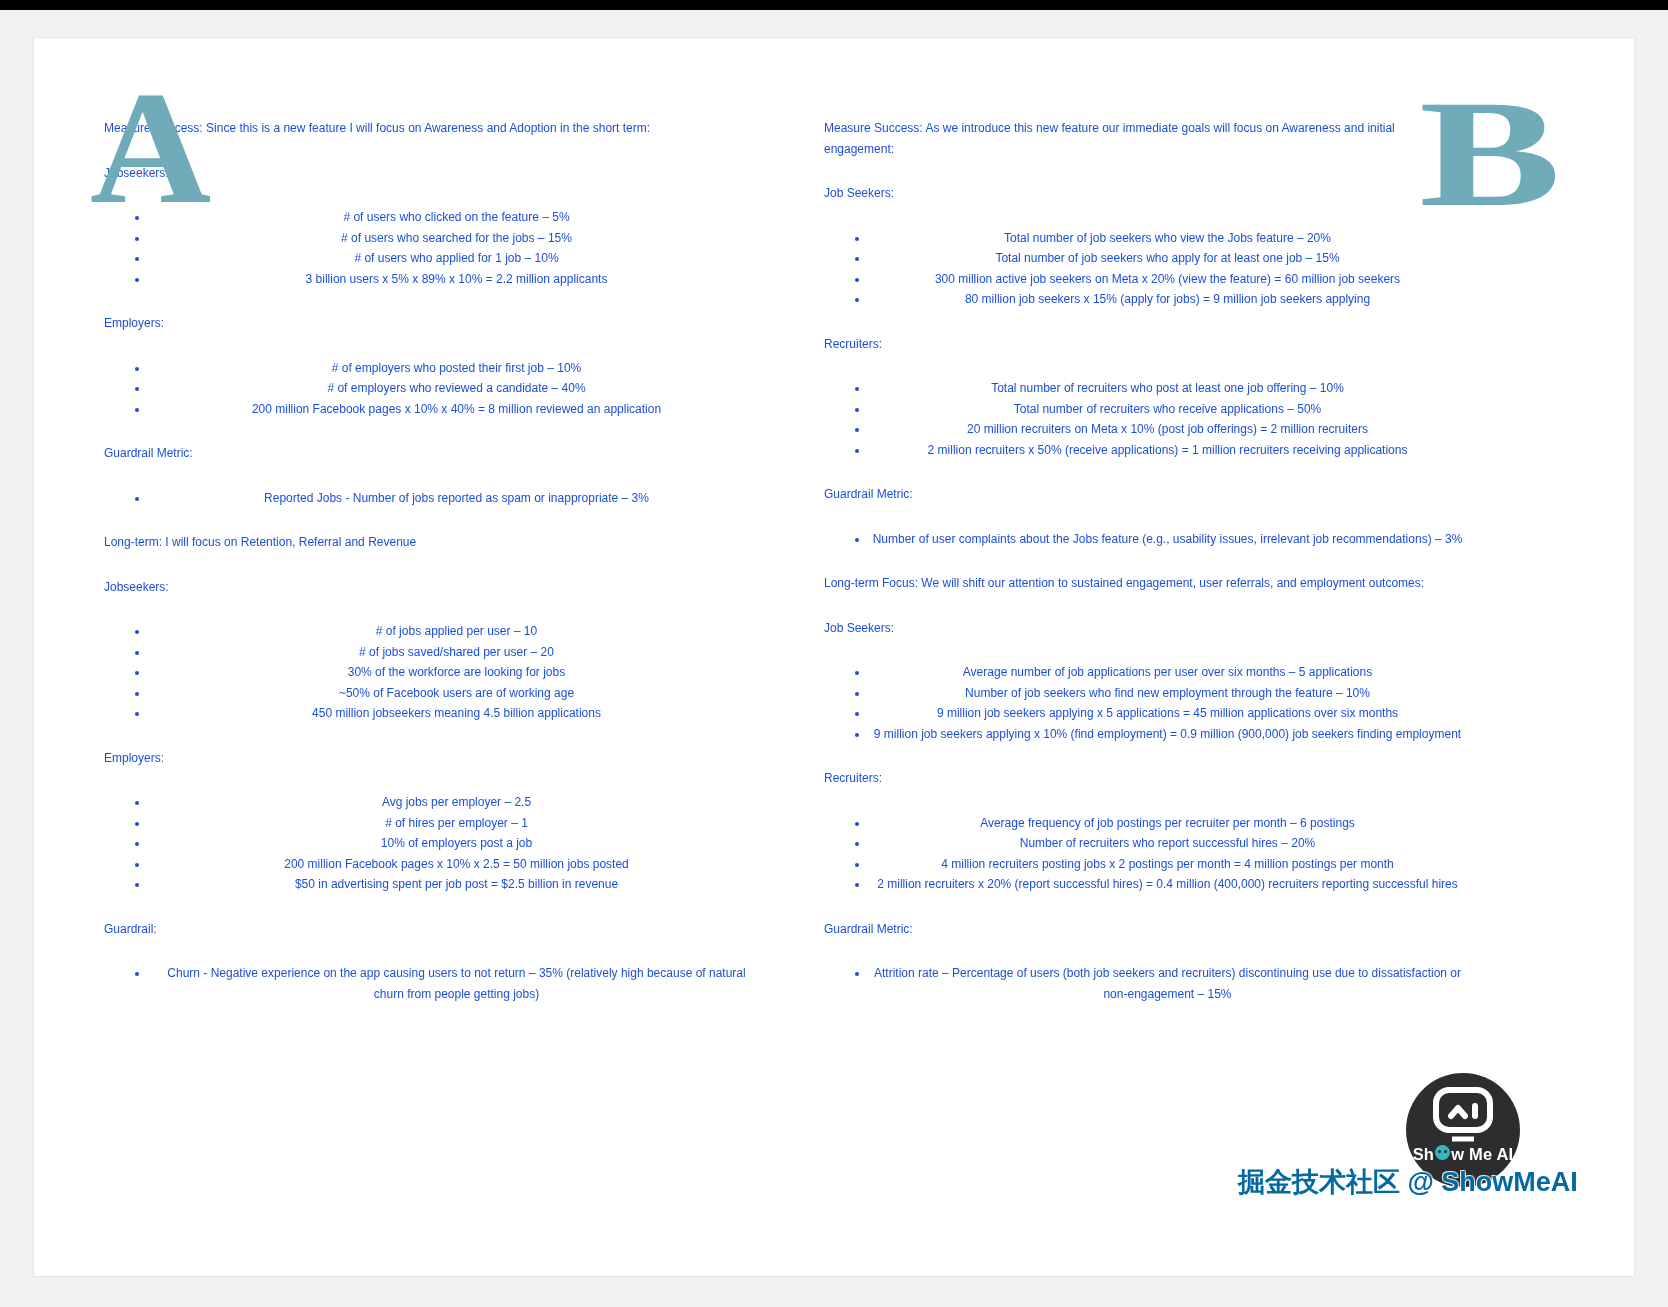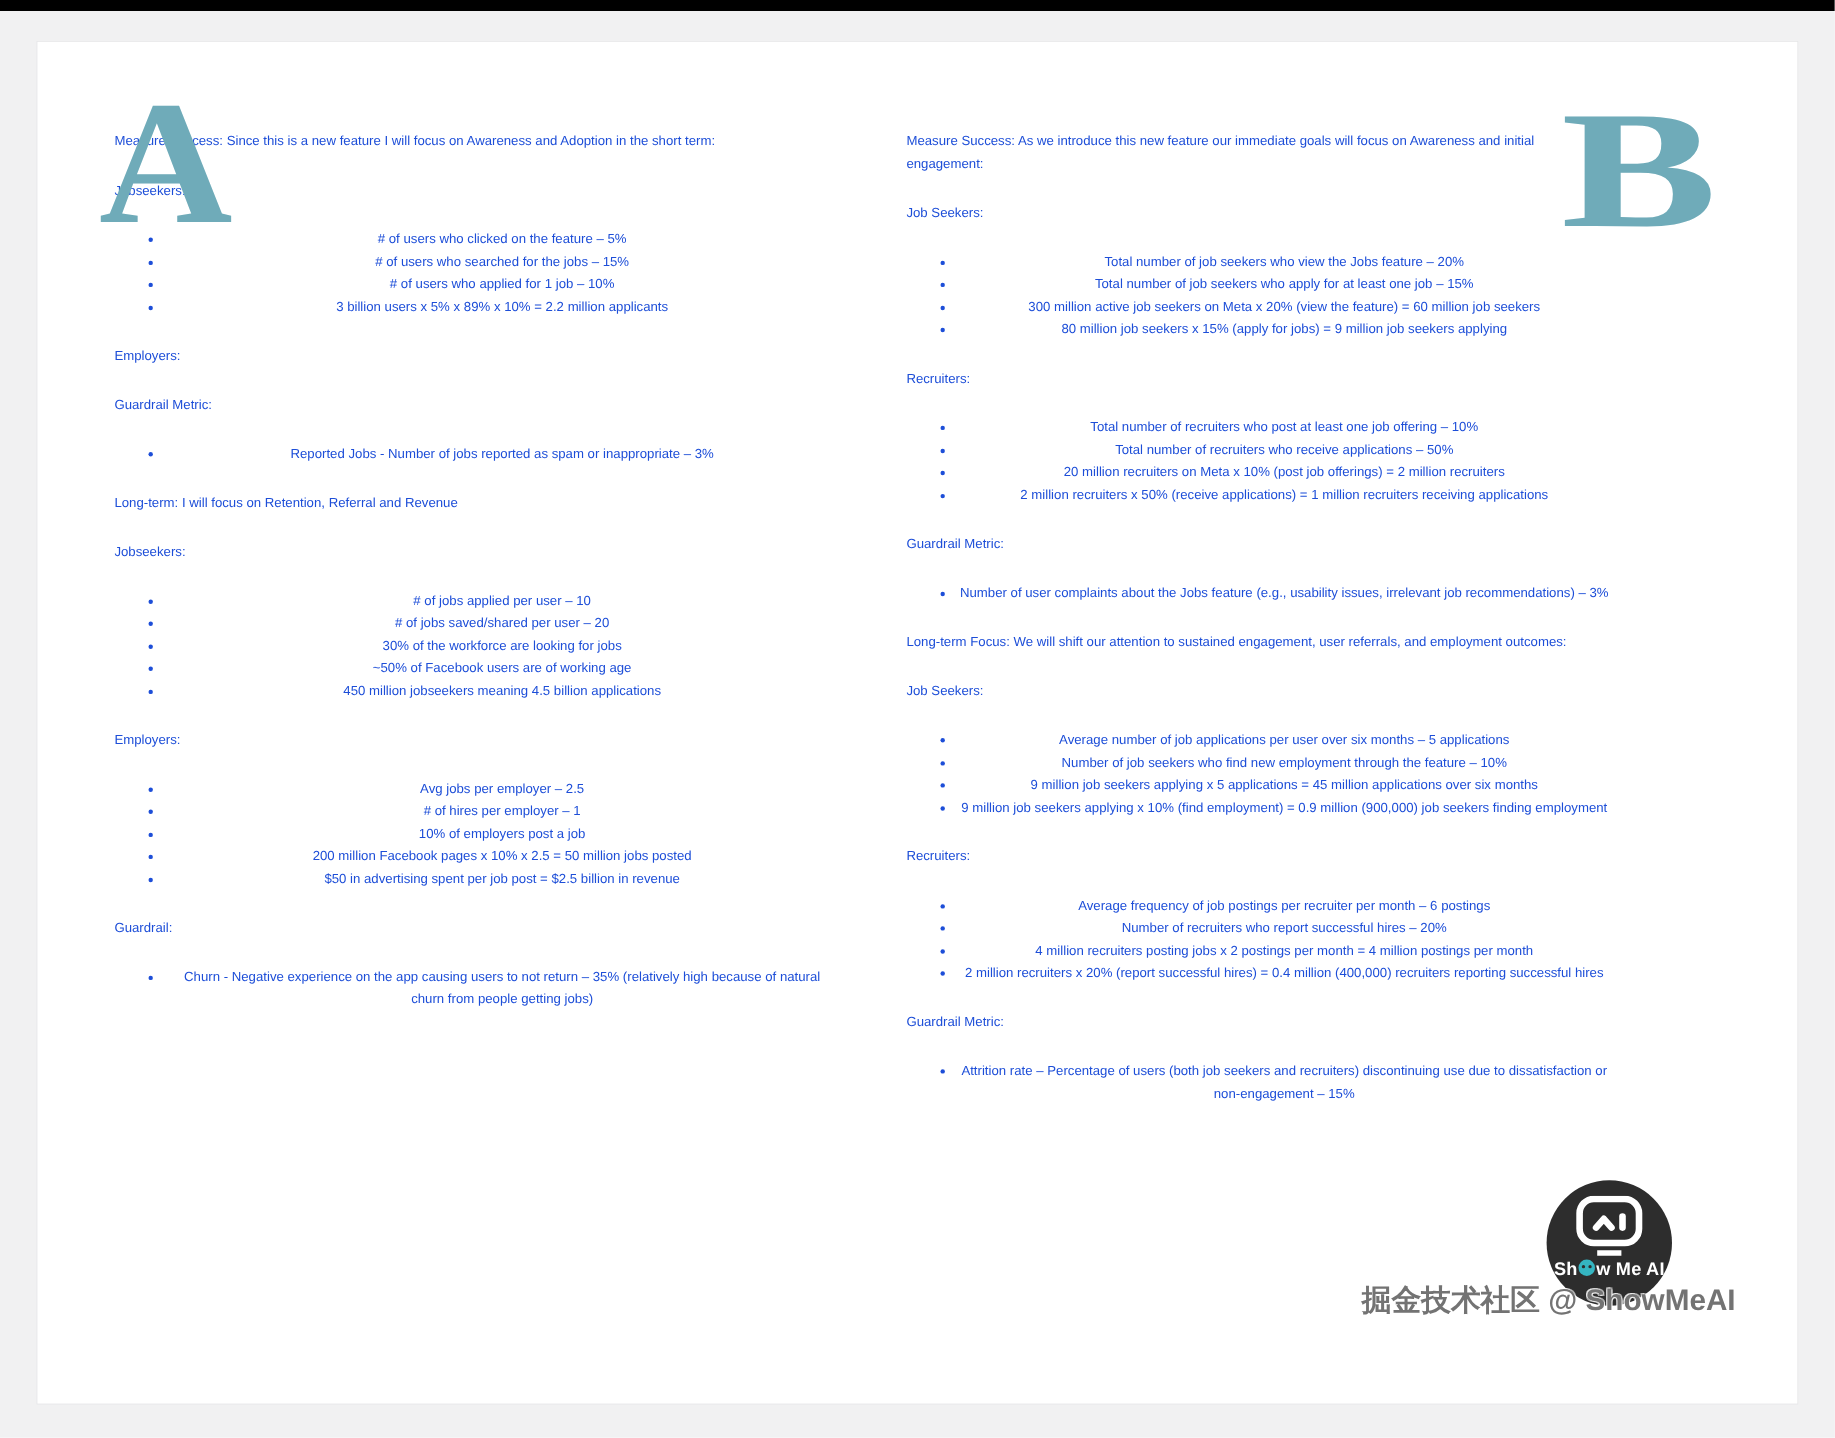--- a/index.html
+++ b/index.html
@@ -45,21 +45,21 @@
     border-radius:50%; background:var(--logo-o,#35b5c1); position:relative;
   }
   .logo-o::before, .logo-o::after {
     content:""; position:absolute; top:5px; width:3px; height:3px;
     border-radius:50%; background:#2d2d2d;
   }
   .logo-o::before { left:3px; }
   .logo-o::after  { right:3px; }
   .watermark {
     position:absolute; left:1238px; top:1164px; z-index:9;
-    font-size:27px; font-weight:bold; color:#737373; white-space:nowrap;
+    font-size:27px; font-weight:bold; color:#0369a1; white-space:nowrap;
     text-shadow:-1px -1px 0 rgba(255,255,255,.85), 1px 1px 0 rgba(255,255,255,.85),
                 -1px 1px 0 rgba(255,255,255,.6), 1px -1px 0 rgba(255,255,255,.6);
     text-align:center;
   }
 </style>
 </head>
 <body>
 
 <div class="topbar"></div>
 
@@ -70,20 +70,25 @@
   <div class="col col-a" id="col-a">
       <p class="para">Measure Success: Since this is a new feature I will focus on Awareness and Adoption in the short term:</p>
       <p class="heading-italic">Jobseekers:</p>
       <ul class="bullets">
         <li># of users who clicked on the feature – 5%</li>
         <li># of users who searched for the jobs – 15%</li>
         <li># of users who applied for 1 job – 10%</li>
         <li>3 billion users x 5% x 89% x 10% = 2.2 million applicants</li>
       </ul>
       <p class="heading-italic">Employers:</p>
+      <ul class="bullets">
+        <li># of employers who posted their first job – 10%</li>
+        <li># of employers who reviewed a candidate – 40%</li>
+        <li>200 million Facebook pages x 10% x 40% = 8 million reviewed an application</li>
+      </ul>
       <p class="heading">Guardrail Metric:</p>
       <ul class="bullets">
         <li>Reported Jobs - Number of jobs reported as spam or inappropriate – 3%</li>
       </ul>
       <p class="para">Long-term: I will focus on Retention, Referral and Revenue</p>
       <p class="heading-italic">Jobseekers:</p>
       <ul class="bullets">
         <li># of jobs applied per user – 10</li>
         <li># of jobs saved/shared per user – 20</li>
         <li>30% of the workforce are looking for jobs</li>

